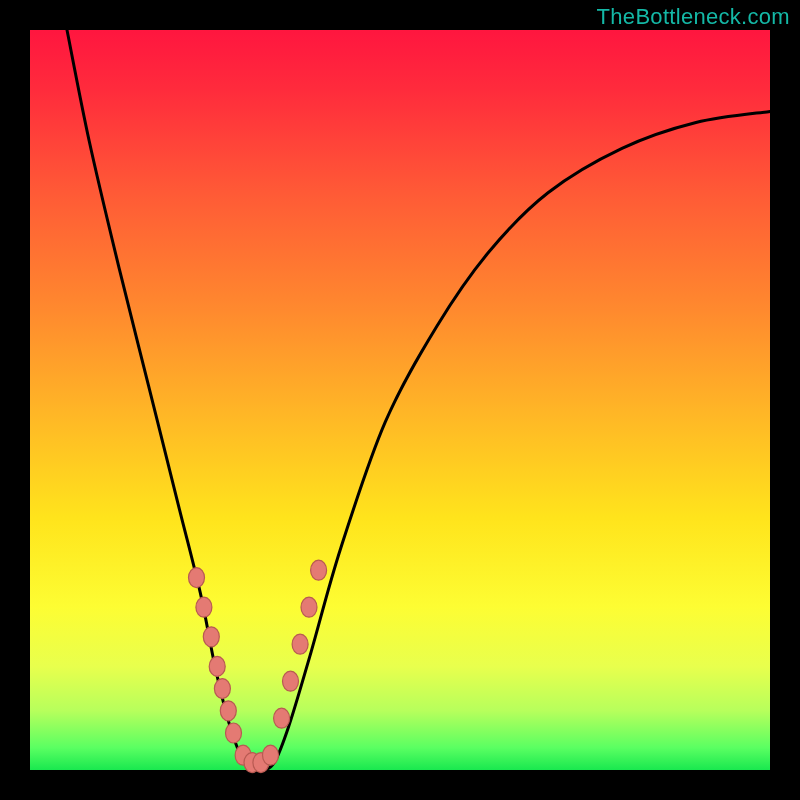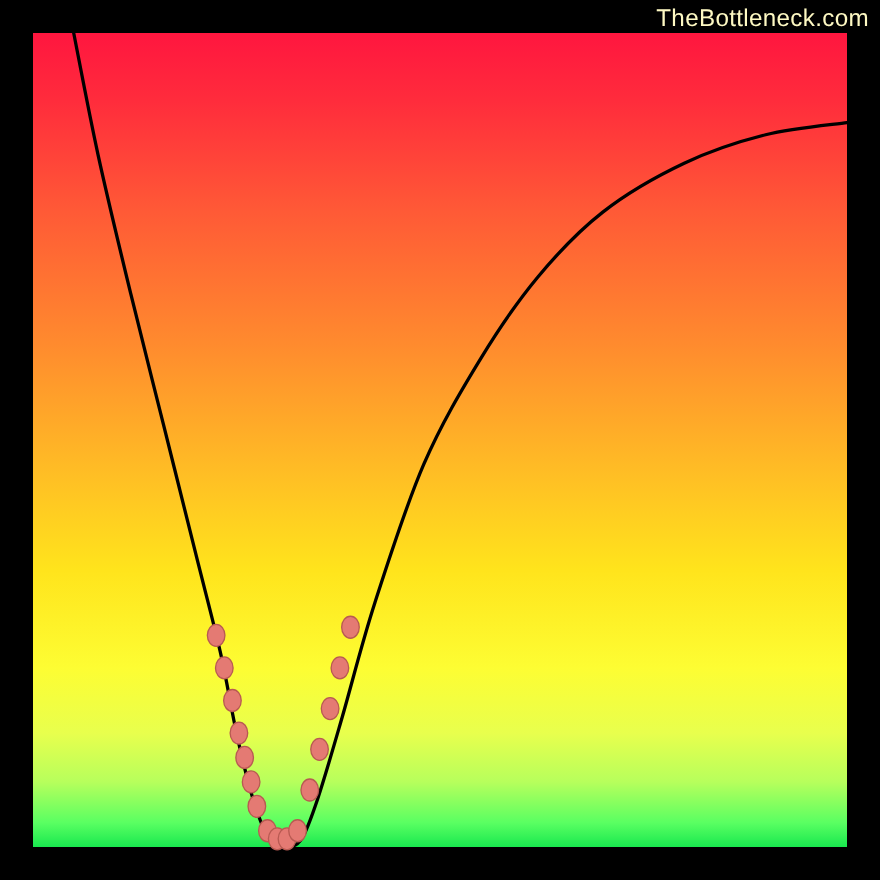--- a/index.html
+++ b/index.html
@@ -38,21 +38,21 @@
       #e8ff4d 86%,
       #b7ff5c 92%,
       #5aff62 97%,
       #19e84f 100%
     );
   }
   .watermark {
     position: absolute;
     top: 4px;
     right: 10px;
-    color: #fef9c3;
+    color: #14b8a6;
     font-size: 22px;
     font-weight: 500;
     letter-spacing: 0.3px;
     user-select: none;
   }
   svg.curve {
     position: absolute;
     top: 0;
     left: 0;
     width: 740px;

